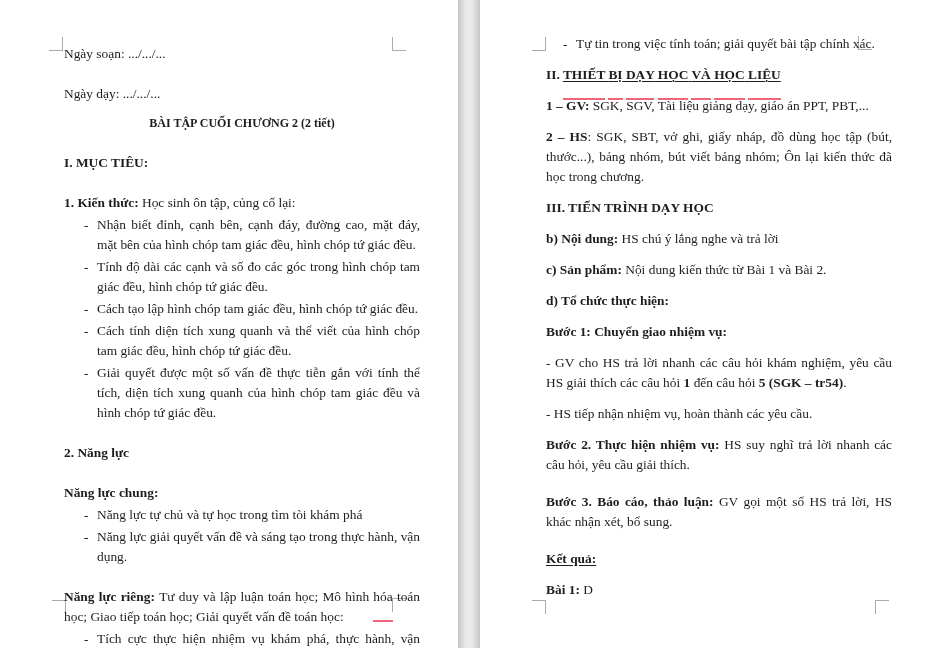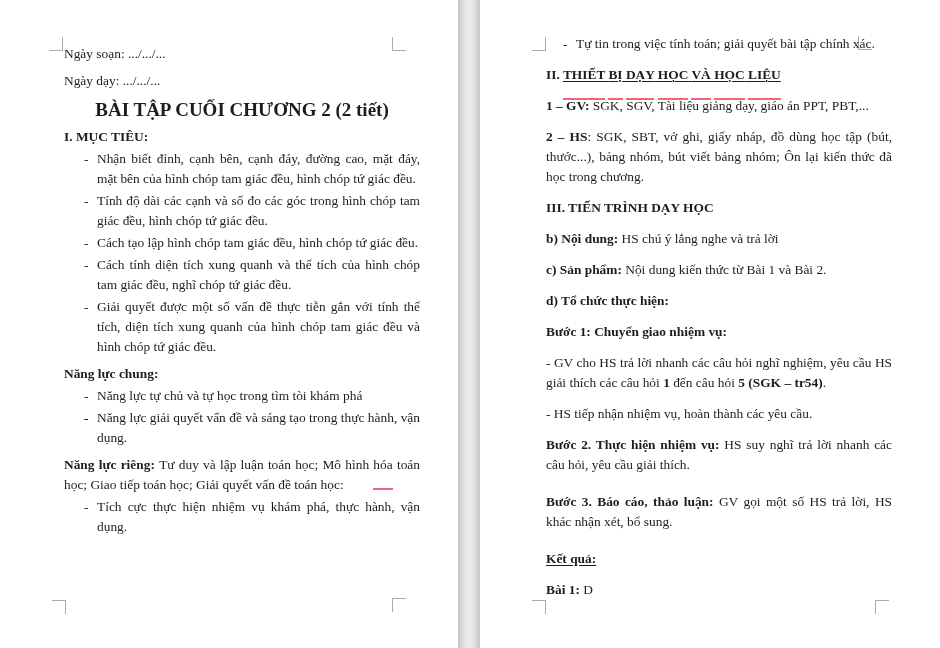--- a/index.html
+++ b/index.html
@@ -19,27 +19,27 @@
       var(--gap-dark,#c6c6c6) 0%,
       var(--gap-light,#e9e9e9) 35%,
       var(--gap-light,#e9e9e9) 65%,
       var(--gap-dark,#c6c6c6) 100%);
   }
   .content{position:absolute;font-size:13.4px;line-height:20px;text-align:justify;}
   .pl .content{left:64px;top:44px;width:356px;}
   .pr .content{left:66px;top:34px;width:346px;}
 
   .par{margin:0;}
-  .pl .par{margin-top:7px;}
+  .pl .par{margin-top:20px;}
   .pl .par.li{margin-top:2px;}
   .pr .par{margin-top:11px;}
   .pr .par.tight{margin-top:17px;font-family:Liberation Serif, serif;}
   .content .par:first-child{margin-top:0;}
 
-  .title{text-align:center;font-weight:bold;font-size:19px;}
+  .title{text-align:center;font-weight:bold;font-size:12px;}
   .pl .par.title{margin-top:9px;}
 
   .li{position:relative;padding-left:33px;}
   .pr .li{padding-left:30px;}
   .dash{position:absolute;left:20px;top:0;}
   .pr .dash{left:17px;}
 
   .b{font-weight:bold;}
   .i{}
   .u{text-decoration:underline;text-underline-offset:2px;}
@@ -70,25 +70,27 @@
   <section class="page pl">
     <div class="crop tl"></div>
     <div class="crop tr"></div>
     <div class="crop bl"></div>
     <div class="crop br"></div>
     <div class="content">
         <div class="par p"><span class="">Ngày soạn: .../.../...</span></div>
         <div class="par p"><span class="">Ngày dạy: .../.../...</span></div>
         <div class="par title"><span class="b">BÀI TẬP CUỐI CHƯƠNG 2 (2 tiết)</span></div>
         <div class="par p"><span class="b">I. MỤC TIÊU:</span></div>
+        <div class="par p"><span class="b">1. Kiến thức: </span><span class="">Học sinh ôn tập, củng cố lại:</span></div>
         <div class="par li"><span class="dash">-</span><span class="">Nhận biết đỉnh, cạnh bên, cạnh đáy, đường cao, mặt đáy, mặt bên của hình chóp tam giác đều, hình chóp tứ giác đều.</span></div>
         <div class="par li"><span class="dash">-</span><span class="">Tính độ dài các cạnh và số đo các góc trong hình chóp tam giác đều, hình chóp tứ giác đều.</span></div>
         <div class="par li"><span class="dash">-</span><span class="">Cách tạo lập hình chóp tam giác đều, hình chóp tứ giác đều.</span></div>
-        <div class="par li"><span class="dash">-</span><span class="">Cách tính diện tích xung quanh và thể tích của hình chóp tam giác đều, nghĩ chóp tứ giác đều.</span></div>
+        <div class="par li"><span class="dash">-</span><span class="">Cách tính diện tích xung quanh và thể viết của hình chóp tam giác đều, hình chóp tứ giác đều.</span></div>
         <div class="par li"><span class="dash">-</span><span class="">Giải quyết được một số vấn đề thực tiễn gắn với tính thể tích, diện tích xung quanh của hình chóp tam giác đều và hình chóp tứ giác đều.</span></div>
+        <div class="par p"><span class="b">2. Năng lực</span></div>
         <div class="par p"><span class="b i">Năng lực chung:</span></div>
         <div class="par li"><span class="dash">-</span><span class="">Năng lực tự chủ và tự học trong tìm tòi khám phá</span></div>
         <div class="par li"><span class="dash">-</span></div>
         <div class="par li"><span class="dash">-</span><span class="">Năng lực giải quyết vấn đề và sáng tạo trong thực hành, vận dụng.</span></div>
         <div class="par p"><span class="b i">Năng lực riêng: </span><span class="">Tư duy và lập luận toán học; Mô hình </span><span class="sq">hóa</span><span class=""> toán học; Giao tiếp toán học; Giải quyết vấn đề toán học:</span></div>
         <div class="par li"><span class="dash">-</span><span class="">Tích cực thực hiện nhiệm vụ khám phá, thực hành, vận dụng.</span></div>
       </div>
   </section>
 
   <div class="gap"></div>
@@ -101,21 +103,21 @@
     <div class="content">
         <div class="par li"><span class="dash">-</span><span class="">Tự tin trong việc tính toán; giải quyết bài tập chính xác.</span></div>
         <div class="par p"><span class="b">II. </span><span class="b u"><span class="sq">THIẾT</span> <span class="sq">BỊ</span> <span class="sq">DẠY</span> <span class="sq">HỌC</span> <span class="sq">VÀ</span> <span class="sq">HỌC</span> <span class="sq">LIỆU</span></span></div>
         <div class="par p"><span class="b">1 – GV: </span><span class="">SGK, SGV, Tài liệu giảng dạy, giáo án PPT, PBT,...</span></div>
         <div class="par p"><span class="b">2 – HS</span><span class="">: SGK, SBT, vở ghi, giấy nháp, đồ dùng học tập (bút, thước...), bảng nhóm, bút viết bảng nhóm; Ôn lại kiến thức đã học trong chương.</span></div>
         <div class="par p"><span class="b">III. TIẾN TRÌNH DẠY HỌC</span></div>
         <div class="par p"><span class="b">b) Nội dung: </span><span class="">HS chú ý lắng nghe và trả lời</span></div>
         <div class="par p"><span class="b">c) Sản phẩm: </span><span class="">Nội dung kiến thức từ Bài 1 và Bài 2.</span></div>
         <div class="par p"><span class="b">d) Tổ chức thực hiện:</span></div>
         <div class="par p"><span class="b">Bước 1: Chuyển giao nhiệm vụ:</span></div>
-        <div class="par p"><span class="">- GV cho HS trả lời nhanh các câu hỏi nghĩ nghiệm, yêu cầu HS giải thích các câu hỏi </span><span class="b">1</span><span class=""> đến câu hỏi </span><span class="b">5 (SGK – tr54)</span><span class="">.</span></div>
+        <div class="par p"><span class="">- GV cho HS trả lời nhanh các câu hỏi khám nghiệm, yêu cầu HS giải thích các câu hỏi </span><span class="b">1</span><span class=""> đến câu hỏi </span><span class="b">5 (SGK – tr54)</span><span class="">.</span></div>
         <div class="par p"><span class="">- HS tiếp nhận nhiệm vụ, hoàn thành các yêu cầu.</span></div>
         <div class="par p"><span class="b">Bước 2. Thực hiện nhiệm vụ: </span><span class="">HS suy nghĩ trả lời nhanh các câu hỏi, yêu cầu giải thích.</span></div>
         <div class="par p tight"><span class="b">Bước 3. Báo cáo, thảo luận: </span><span class="">GV gọi một số HS trả lời, HS khác nhận xét, bổ sung.</span></div>
         <div class="par p tight"><span class="b u">Kết quả:</span></div>
         <div class="par p"><span class="b">Bài 1: </span><span class="">D</span></div>
       </div>
   </section>
 
 </div>
 

